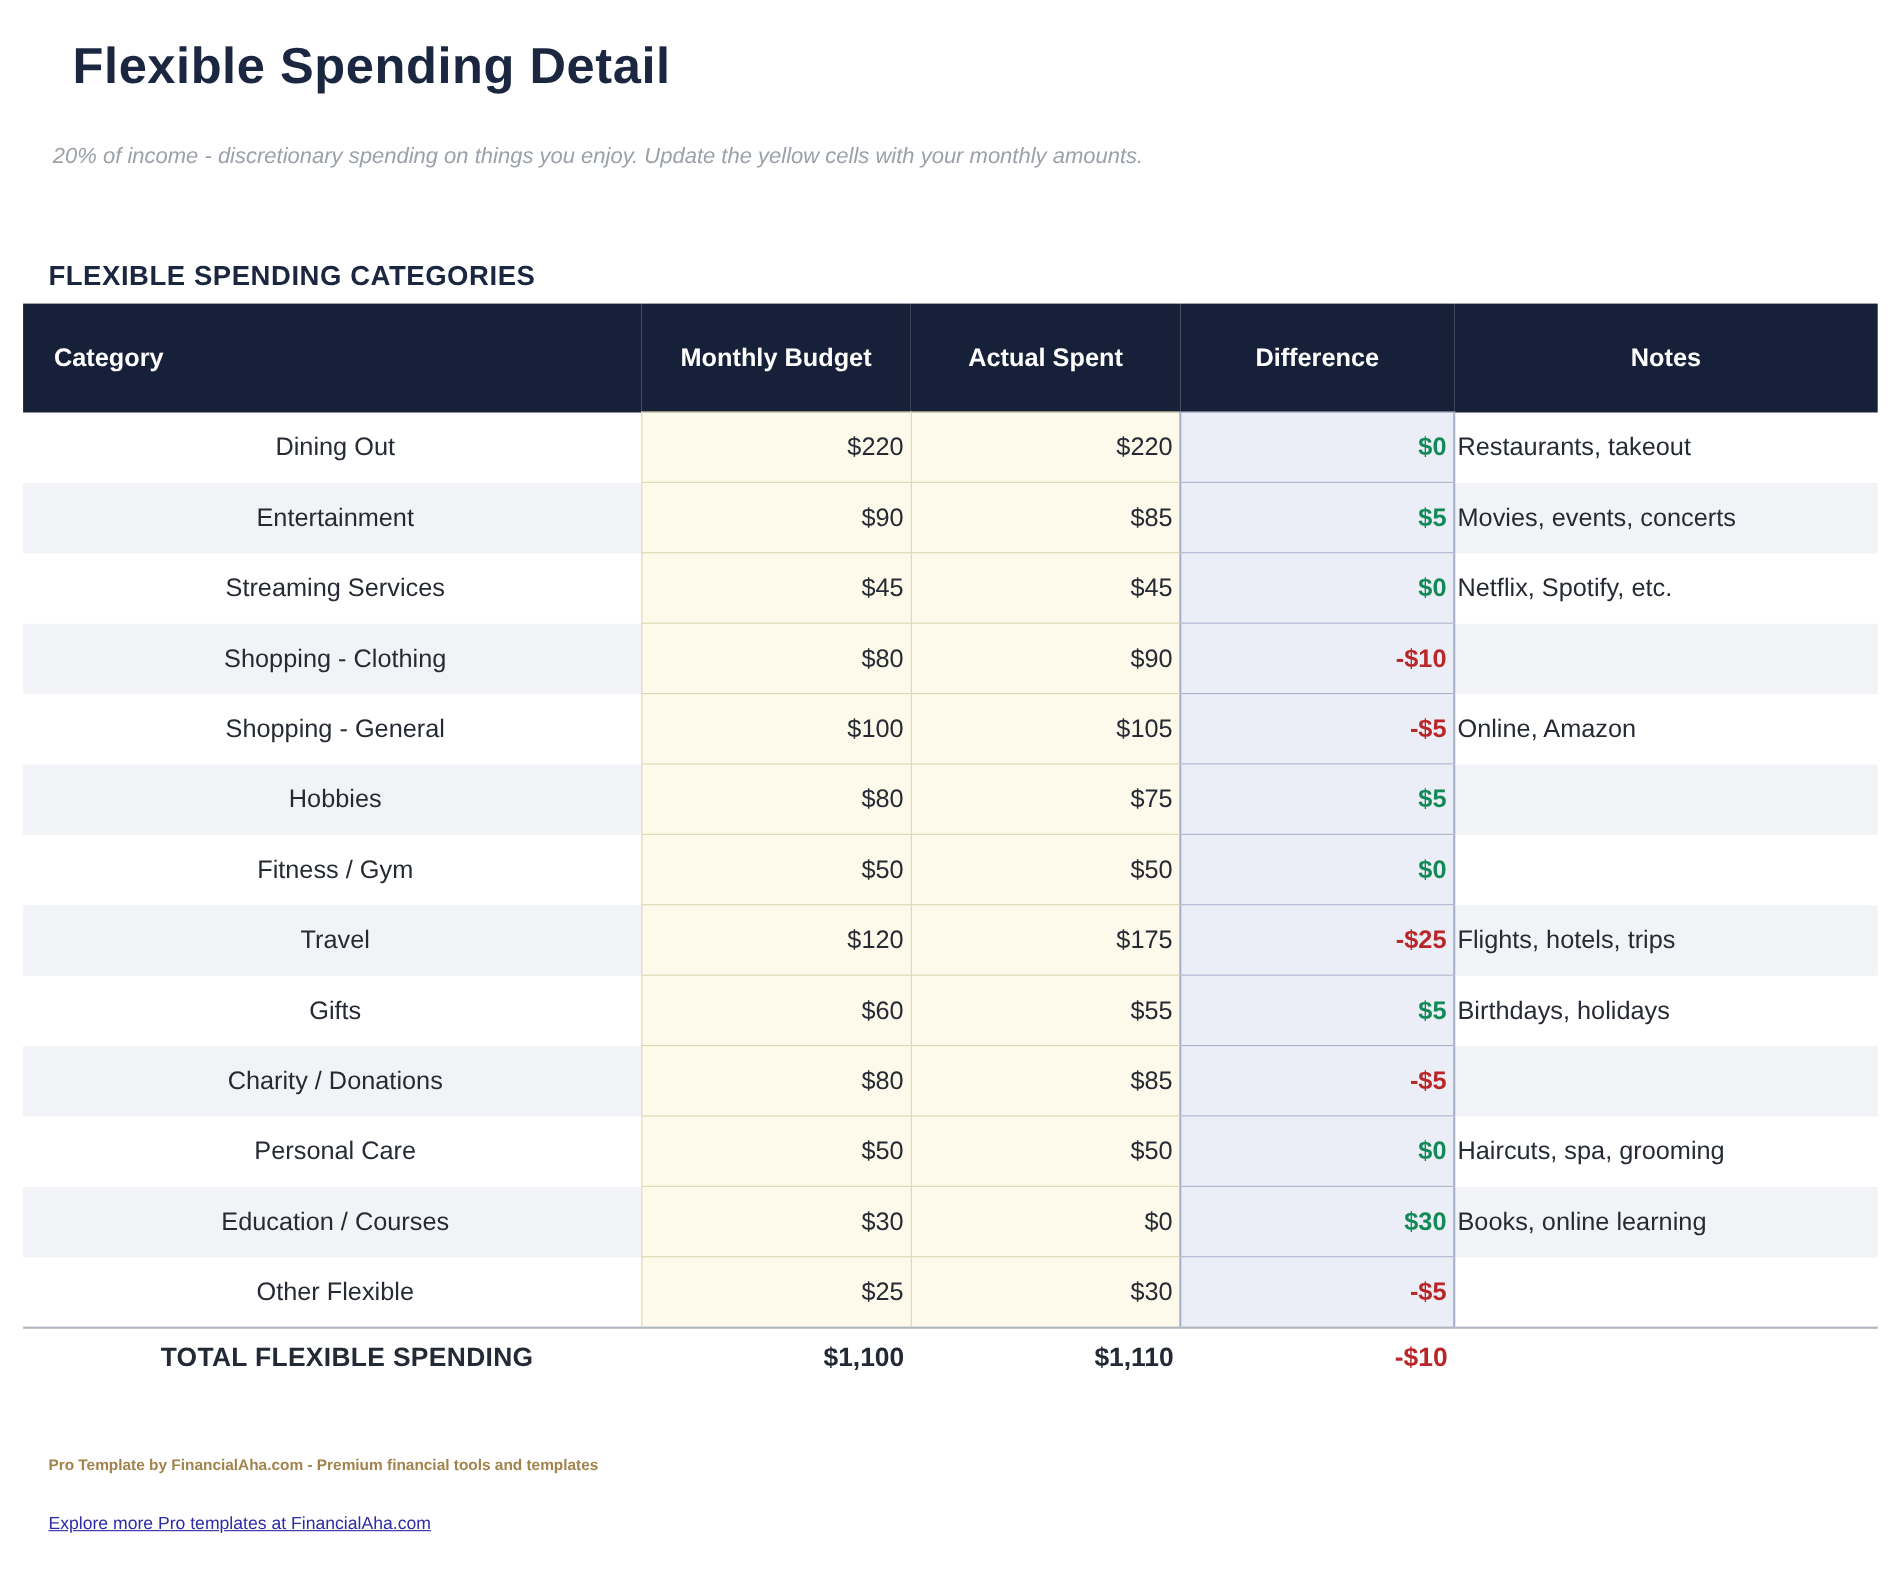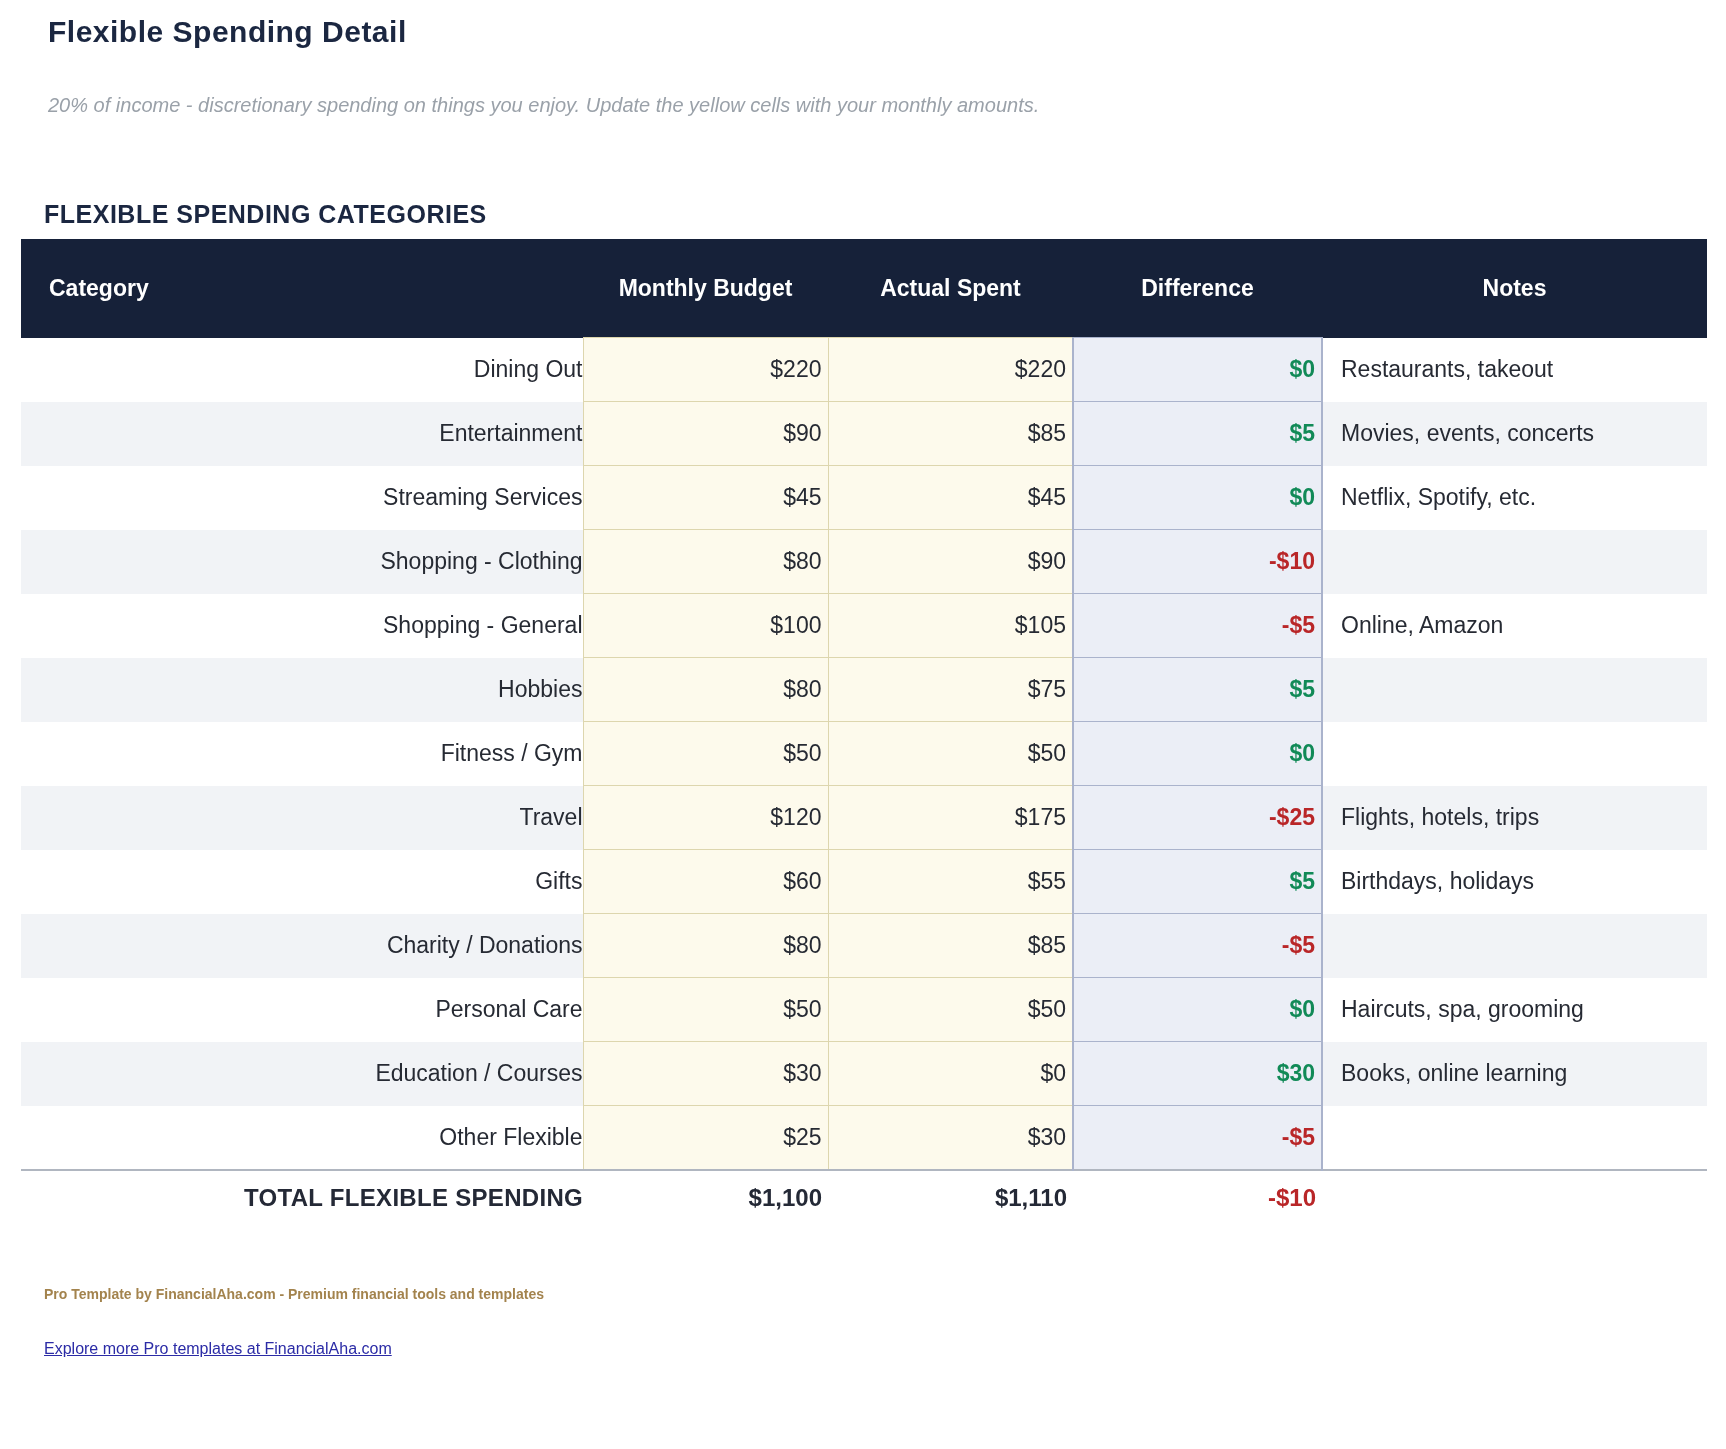--- a/index.html
+++ b/index.html
@@ -1,40 +1,40 @@
 <!DOCTYPE html>
 <html style="--c-header_bg: #162139; --c-accent_navy: #1b2741; --c-positive: #118a57; --c-negative: #b92628; --c-budget_cell_bg: #fdfaec; --c-difference_cell_bg: #ebeef6; --c-row_alt_bg: #f1f3f6; --c-footer_brand: #a3834d; --c-link: #2b2ba6;"><head>
 <meta charset="utf-8">
 <style>
   html,body{margin:0;padding:0;background:#ffffff;}
   body{font-family:"Liberation Sans","DejaVu Sans",sans-serif;color:#262a33;}
   .page{position:relative;width:1726px;height:1449px;background:#fff;overflow:hidden;}
 
-  .title{margin:0;padding:14px 0 0 48px;font-size:30px;line-height:1.2;
+  .title{margin:18px;padding:14px 0 0 48px;font-size:46px;line-height:1.2;
          font-weight:800;color:var(--c-accent_navy,#1b2741);letter-spacing:.5px;}
   .subtitle{margin:42px 0 0 48px;font-size:20px;line-height:1.3;font-style:italic;
             color:#9aa1a9;}
   .section-heading{margin:82px 0 10px 44px;font-size:25px;font-weight:bold;
                    color:var(--c-accent_navy,#1b2741);letter-spacing:.5px;}
 
   table.flex-table{margin-left:21px;width:1686px;border-collapse:collapse;
                    table-layout:fixed;font-size:23px;}
   col.c-cat{width:562px;} col.c-bud{width:245px;} col.c-act{width:245px;}
   col.c-dif{width:249px;} col.c-not{width:385px;}
 
   thead th{background:var(--c-header_bg,#162139);color:#ffffff;height:98px;
            font-weight:bold;font-size:23px;text-align:center;padding:0;}
   thead th.h-cat{text-align:left;padding-left:28px;}
 
   tbody tr{height:64px;}
   tbody tr:nth-child(even) td{background:var(--c-row_alt_bg,#f1f3f6);}
   td{padding:0;}
-  td.cat{text-align:right;padding-left:6px;}
+  td.cat{text-align:center;padding-left:6px;}
   td.num{text-align:right;padding-right:6px;margin-top:12px;}
-  td.notes{text-align:left;padding-left:18px;}
+  td.notes{text-align:left;padding-left:2px;}
   td.budget,td.actual{background:var(--c-budget_cell_bg,#fdfaec) !important;
       border:1px solid #ddd6ae;}
   td.diff{background:var(--c-difference_cell_bg,#ebeef6) !important;
       border:1px solid #aab3cc;border-left:2px solid #aab3cc;border-right:2px solid #aab3cc;
       font-weight:bold;}
   td.pos{color:var(--c-positive,#118a57);}
   td.neg{color:var(--c-negative,#b92628);}
 
   tr.total-row{height:56px;}
   tr.total-row td{border-top:2px solid #b0b6c0;font-weight:bold;font-size:24px;

